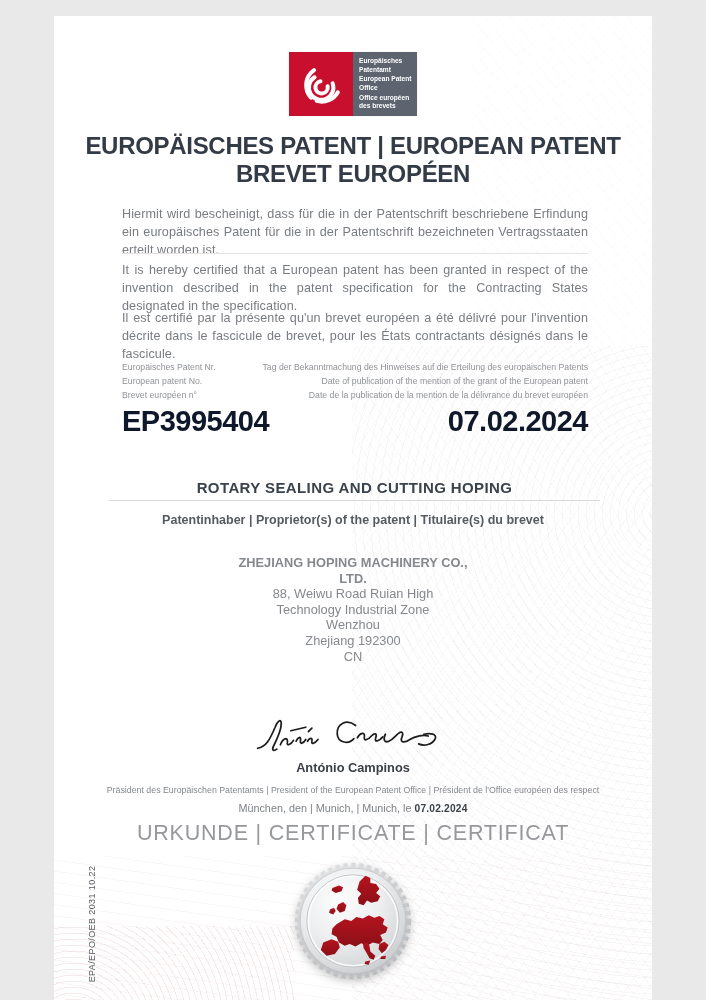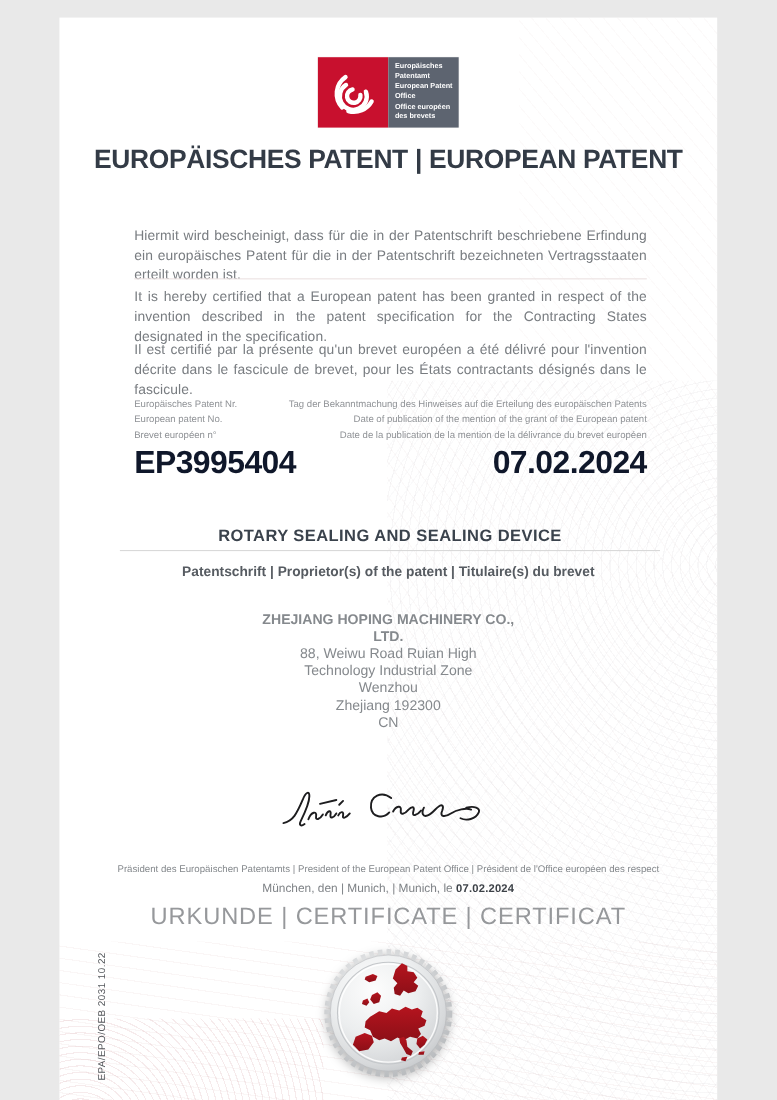--- a/index.html
+++ b/index.html
@@ -113,20 +113,21 @@
     </div>
     <div class="logo-gray">
       <div class="logo-line">Europäisches Patentamt</div>
       <div class="logo-line">European Patent Office</div>
       <div class="logo-line">Office européen des brevets</div>
     </div>
   </header>
 
   <h1 class="main-title">
     <span>EUROPÄISCHES PATENT | EUROPEAN PATENT</span><br>
+    <span>BREVET EUROPÉEN</span>
   </h1>
 
   <p class="para para-de">Hiermit wird bescheinigt, dass für die in der Patentschrift beschriebene Erfindung ein europäisches Patent für die in der Patentschrift bezeichneten Vertragsstaaten erteilt worden ist.</p>
   <div class="divider-1"></div>
   <p class="para para-en">It is hereby certified that a European patent has been granted in respect of the invention described in the patent specification for the Contracting States designated in the specification.</p>
   <p class="para para-fr">Il est certifié par la présente qu'un brevet européen a été délivré pour l'invention décrite dans le fascicule de brevet, pour les États contractants désignés dans le fascicule.</p>
 
   <div class="labels-row">
     <div class="labels-left">
       <div>Europäisches Patent Nr.</div>
@@ -138,22 +139,22 @@
       <div>Date of publication of the mention of the grant of the European patent</div>
       <div>Date de la publication de la mention de la délivrance du brevet européen</div>
     </div>
   </div>
 
   <div class="numbers-row">
     <div class="big-value">EP3995404</div>
     <div class="big-value">07.02.2024</div>
   </div>
 
-  <div class="invention-title">ROTARY SEALING AND SEALING DEVICE</div>
-  <div class="prop-label">Patentschrift | Proprietor(s) of the patent | Titulaire(s) du brevet</div>
+  <div class="invention-title">ROTARY SEALING AND CUTTING HOPING</div>
+  <div class="prop-label">Patentinhaber | Proprietor(s) of the patent | Titulaire(s) du brevet</div>
 
   <div class="prop-block">
     <div class="prop-name">ZHEJIANG HOPING MACHINERY CO.,</div>
     <div class="prop-name">LTD.</div>
     <div>88, Weiwu Road Ruian High</div>
     <div>Technology Industrial Zone</div>
     <div>Wenzhou</div>
     <div>Zhejiang 192300</div>
     <div>CN</div>
   </div>
@@ -168,20 +169,21 @@
         <path d="M64 27 L68 23"></path>
         <path d="M63 38 C65 34 69 33 68 38 C67 42 71 41 75 36"></path>
         <path d="M118 20 C108 12 96 18 97 30 C98 40 110 42 116 35"></path>
         <path d="M120 34 C123 28 129 27 128 33 C127 38 132 37 136 32 C139 29 143 28 141 34 C139 40 145 38 149 33"></path>
         <path d="M152 30 C149 36 151 40 156 38 C161 36 164 31 167 29 C171 26 173 28 171 33 C168 40 174 40 180 36 C186 32 196 30 201 32"></path>
         <path d="M196 30 C204 28 211 30 209 35 C206 42 196 44 190 41"></path>
       </g>
     </svg>
   </div>
 
+  <div class="signer-name">António Campinos</div>
   <div class="president-line">Präsident des Europäischen Patentamts | President of the European Patent Office | Président de l'Office européen des respect</div>
   <div class="place-line">
     <span>München, den | Munich, | Munich, le</span>
     <b>07.02.2024</b>
   </div>
 
   <div class="certificate-line">URKUNDE | CERTIFICATE | CERTIFICAT</div>
 
   <div class="seal">
     <svg width="132" height="132" viewBox="0 0 160 160" aria-hidden="true">

